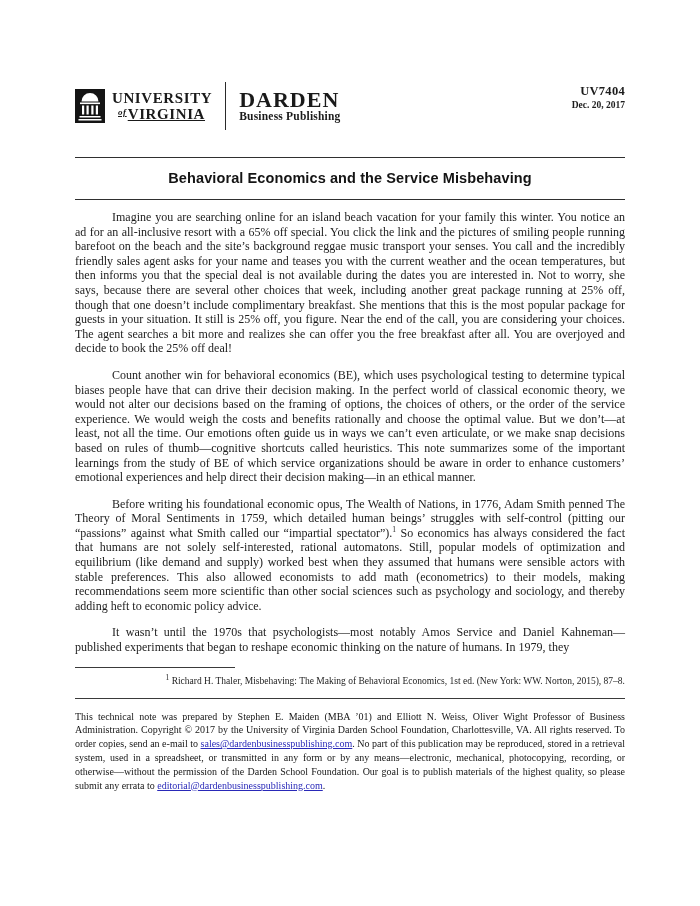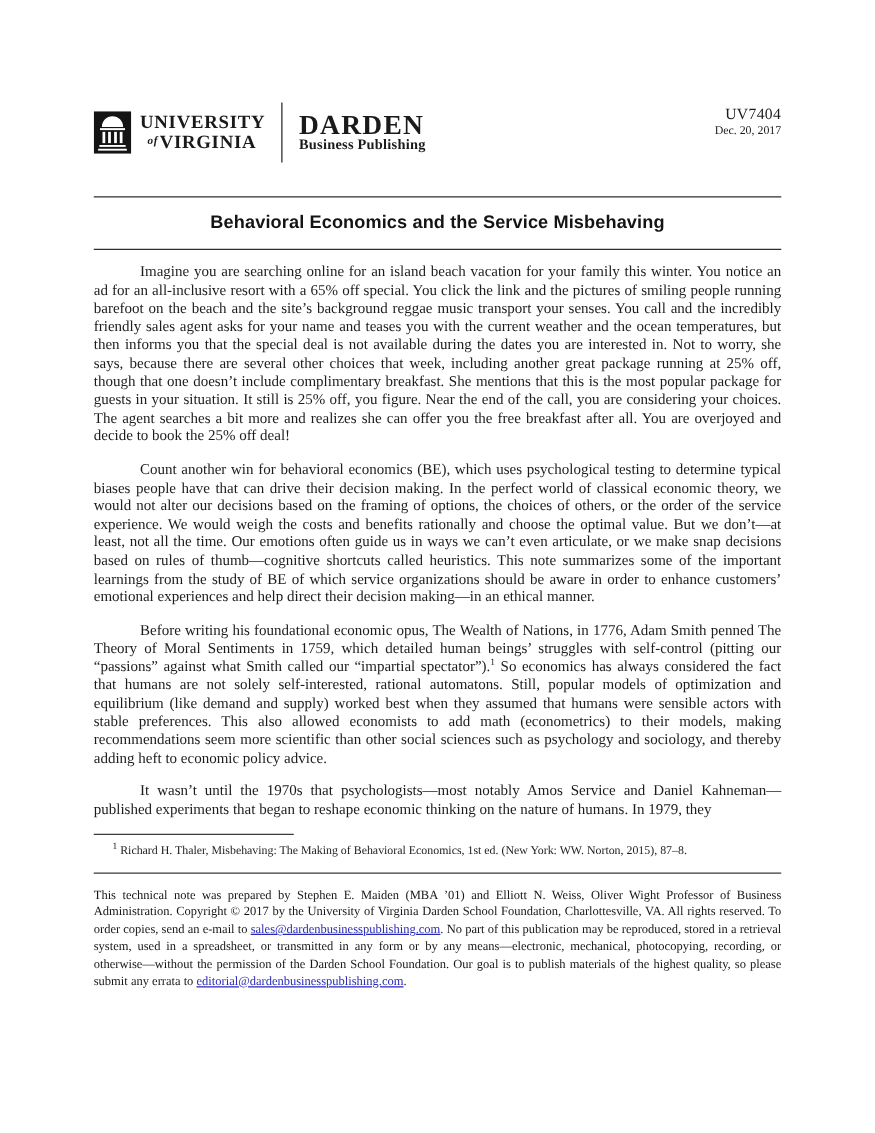--- a/index.html
+++ b/index.html
@@ -11,44 +11,44 @@
     font-family: "Liberation Serif", serif;
   }
   .page { width: 700px; height: 906px; padding: 0 75px; overflow: hidden; }
 
   
   .header { padding-top: 82px; display: flex; justify-content: space-between; align-items: flex-start; }
   .logo-group { display: flex; align-items: center; }
   .rotunda { width: 30px; height: 34px; flex: 0 0 auto; }
   .uva-text { margin-left: 7px; font-family: "Liberation Serif", serif; font-weight: 700; color: #1a1a1a; line-height: 1; }
   .uva-line1 { font-size: 15px; letter-spacing: 0.6px; text-transform: uppercase; }
-  .uva-line2 { font-size: 15px; letter-spacing: 0.6px; text-transform: uppercase; display: flex; align-items: flex-start; margin-top: 1px; padding-left: 6px; }
+  .uva-line2 { font-size: 15px; letter-spacing: 0.6px; text-transform: uppercase; display: flex; align-items: flex-start; margin-top: 1px; padding-left: 6px; text-decoration: underline; }
   .uva-of { font-size: 9px; font-style: italic; text-transform: lowercase; margin-right: 1px; position: relative; top: 1px; }
   .logo-divider { width: 0; border-left: 1.5px solid #2a2a2a; height: 48px; margin: 0 13px; }
   .darden-text { font-family: "Liberation Serif", serif; color: #1a1a1a; line-height: 1; }
   .darden-main { font-size: 22px; font-weight: 700; letter-spacing: 1px; }
   .darden-sub { font-size: 11.5px; margin-top: 0; letter-spacing: 0.2px; font-weight: bold; }
-  .doc-info { text-align: right; line-height: 1.25; padding-top: 2px; }
+  .doc-info { text-align: right; line-height: 1.25; padding-top: 2px; font-weight: bold; }
   .doc-number { font-size: 12.5px; letter-spacing: 0.3px; }
   .doc-date { font-size: 9.5px; }
 
   
   .title-block { margin-top: 27px; border-top: 1px solid #2f2f2f; border-bottom: 1px solid #2f2f2f; padding: 12px 0 13px 0; text-align: center; }
   .doc-title { font-family: "Liberation Sans", sans-serif; font-weight: 700; font-size: 14.5px; letter-spacing: 0.1px; color: #141414; }
 
   
   .body-copy { margin-top: 10px; font-size: 12px; line-height: 14.6px; text-align: justify; }
   .body-copy p { margin: 0 0 12px 0; text-indent: 37px; }
   .section-heading { font-family: "Liberation Sans", sans-serif; font-weight: 700; font-size: 12.5px; color: #141414; margin: 22px 0 15px 0; text-align: left; }
   .it { }
   .sup { vertical-align: super; font-size: 7.5px; line-height: 0; }
 
   
   .footnote-rule { width: 160px; border: 0; border-top: 1px solid #3a3a3a; margin: 1px 0 0 0; }
-  .footnote { margin-top: 7px; font-size: 9.5px; line-height: 12px; padding-left: 15px; text-align: left; }
+  .footnote { margin-top: 7px; font-size: 9.5px; line-height: 12px; padding-left: 15px; text-align: right; }
 
   
   .footer-rule { width: 100%; border: 0; border-top: 1px solid #3a3a3a; margin: 11px 0 0 0; }
   .footer { margin-top: 11px; font-size: 10px; line-height: 13.8px; text-align: justify; color: #161616; }
   .lnk { color: #2929b8; text-decoration: underline; cursor: pointer; }
 </style>
 </head>
 <body>
 
 <div class="page">

